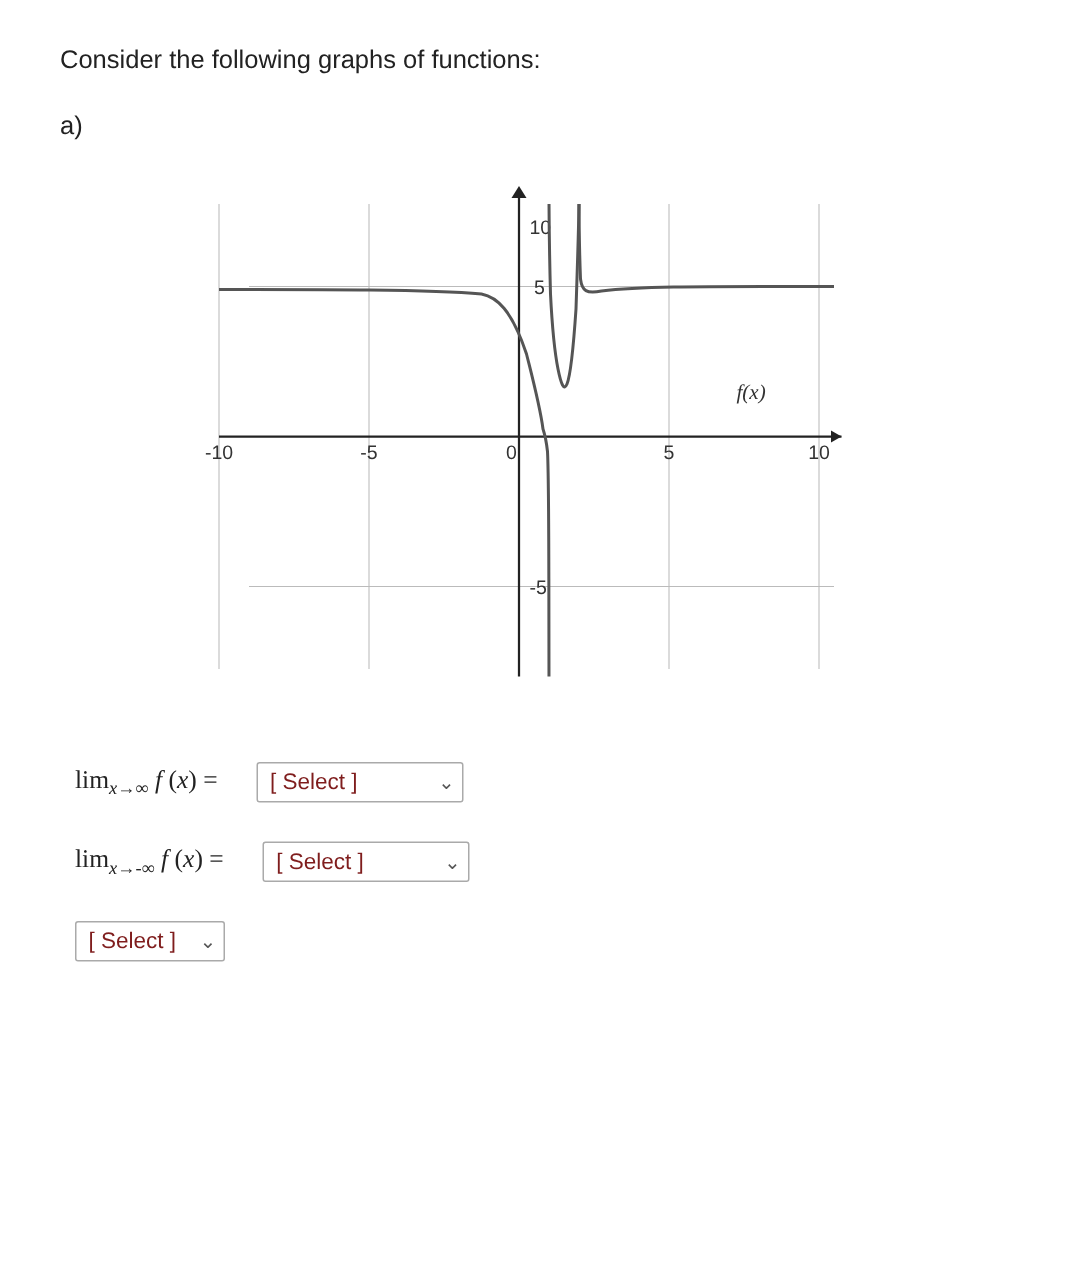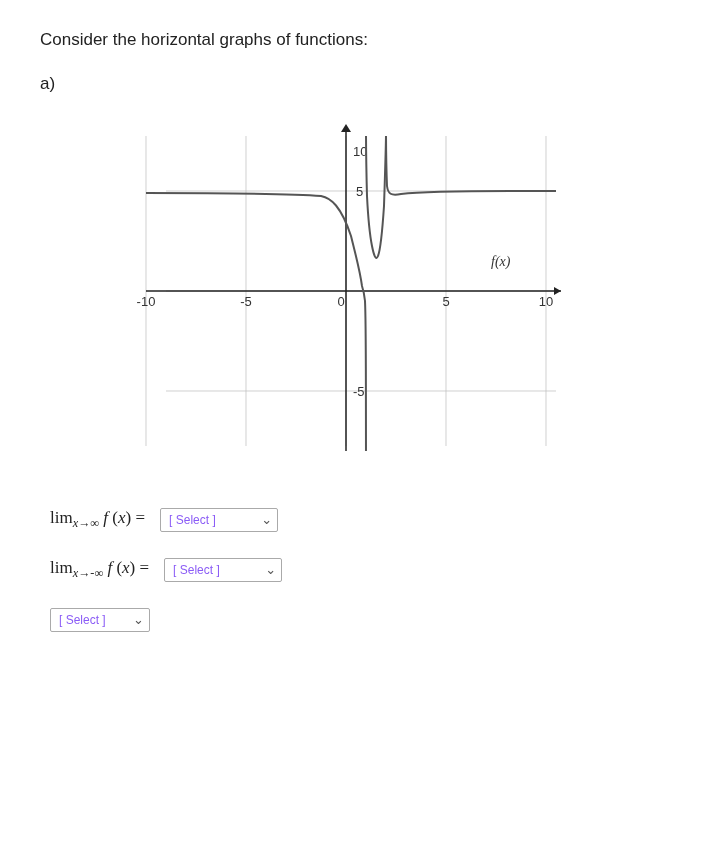--- a/index.html
+++ b/index.html
@@ -34,60 +34,60 @@
     }
     .questions {
       margin-top: 10px;
       padding-left: 10px;
     }
     .question-row {
       display: flex;
       align-items: center;
       margin-bottom: 26px;
       flex-wrap: wrap;
-      gap: 9px;
+      gap: 20px;
     }
     .math-text {
       font-size: 17px;
       margin-right: 6px;
       white-space: nowrap;
     }
     .select-wrapper {
       position: relative;
       display: inline-flex;
       align-items: center;
     }
     .select-dropdown {
       appearance: none;
       -webkit-appearance: none;
       background: #fff;
       border: 1px solid #aaa;
       border-radius: 2px;
       padding: 4px 28px 4px 8px;
-      font-size: 12px;
+      font-size: 15px;
       font-family: Arial, sans-serif;
-      color: #8b5cf6;
+      color: #7f1d1d;
       cursor: pointer;
       min-width: 100px;
     }
     .select-chevron {
       position: absolute;
       right: 6px;
       pointer-events: none;
       font-size: 13px;
       color: #555;
     }
     
     .italic { font-style: italic; }
     sub { font-size: 0.72em; }
   </style>
 </head>
 <body>
 
-<div class="page-title">Consider the horizontal graphs of functions:</div>
+<div class="page-title">Consider the following graphs of functions:</div>
 
 <div class="section-label">a)</div>
 
 <div class="graph-container">
   <svg class="graph-svg" viewBox="0 0 440 370" xmlns="http://www.w3.org/2000/svg">
 
     <rect x="0" y="0" width="440" height="370" fill="white"></rect>
 
     <line x1="30" y1="85" x2="420" y2="85" stroke="#bbb" stroke-width="0.7"></line>
     <line x1="30" y1="185" x2="420" y2="185" stroke="#bbb" stroke-width="0.7"></line>

